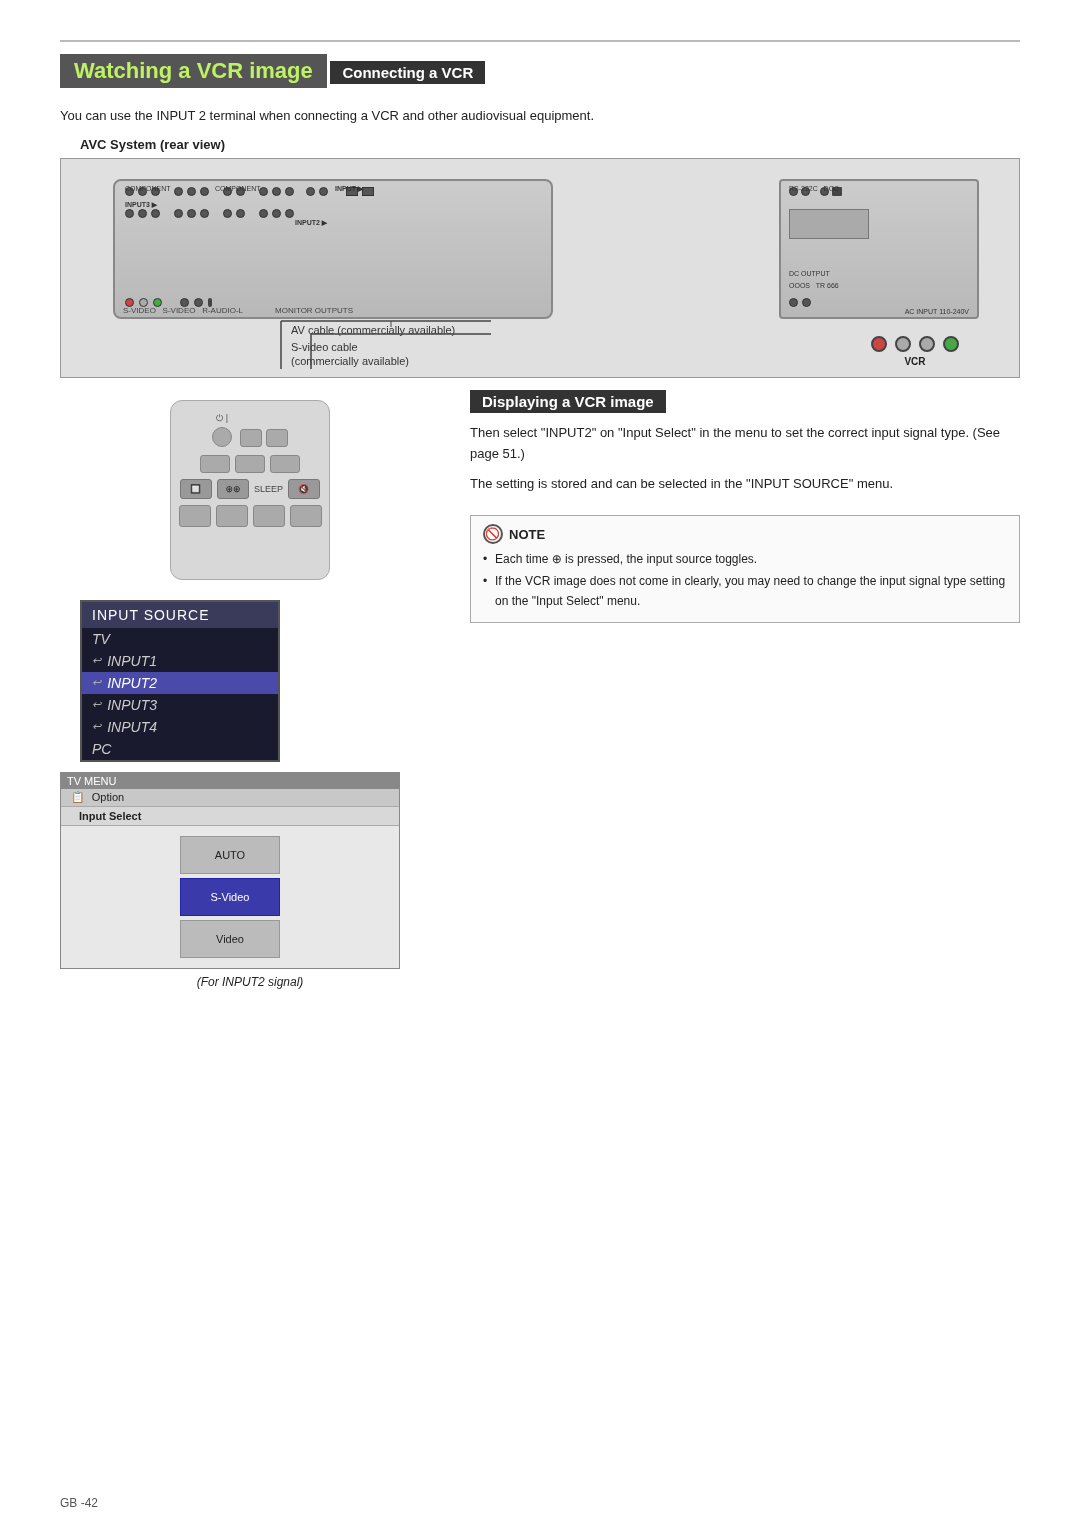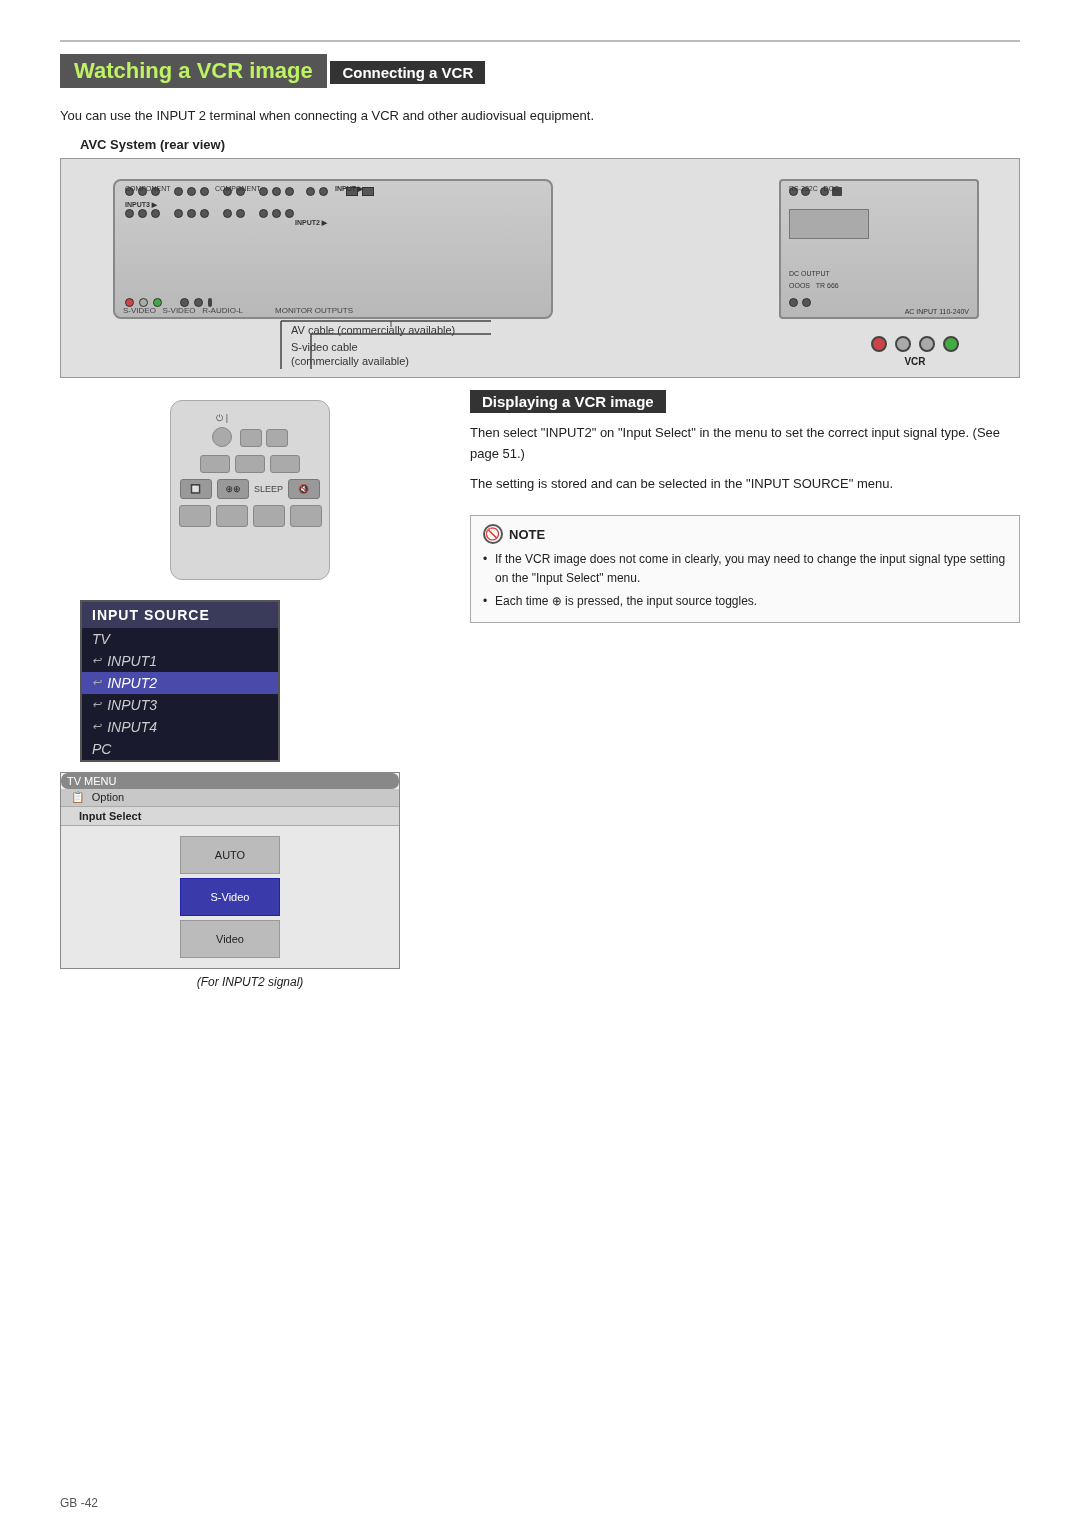--- a/index.html
+++ b/index.html
@@ -117,21 +117,21 @@
     .input-source-menu {
       width: 200px;
       border: 2px solid #555;
       background: #1a1a2e;
       color: #fff;
       margin: 10px 0 10px 20px;
     }
     .input-source-header {
       background: #3a3a5a;
       font-size: 14px;
-      font-weight: bold;
+      font-weight: normal;
       padding: 5px 10px;
       letter-spacing: 1px;
       color: #fff;
     }
     .input-source-item {
       padding: 3px 10px;
       font-size: 14px;
       color: #ccc;
       display: flex;
       align-items: center;
@@ -151,21 +151,20 @@
       width: 340px;
       border: 1px solid #888;
       background: #f0f0f0;
       margin-top: 10px;
     }
     .tv-menu-header {
       background: #888;
       color: #fff;
       font-size: 11px;
       padding: 2px 6px;
-      border-radius: 7px;
     }
     .tv-menu-option {
       background: #c8c8c8;
       font-size: 11px;
       padding: 2px 10px;
       border-bottom: 1px solid #aaa;
     }
     .tv-menu-section {
       background: #d8d8d8;
       font-size: 11px;
@@ -529,21 +528,21 @@
 
       <p class="body-text">Then select "INPUT2" on "Input Select" in the menu to set the correct input signal type. (See page 51.)</p>
       <p class="body-text">The setting is stored and can be selected in the "INPUT SOURCE" menu.</p>
 
       
       <div class="note-box">
         <div class="note-header">
           <div class="note-icon">🚫</div>
           <span>NOTE</span>
         </div>
+        <div class="note-item">Each time ⊕ is pressed, the input source toggles.</div>
         <div class="note-item">If the VCR image does not come in clearly, you may need to change the input signal type setting on the "Input Select" menu.</div>
-        <div class="note-item">Each time ⊕ is pressed, the input source toggles.</div>
       </div>
     </div>
   </div>
 
   
   <div class="page-num">GB -42</div>
 </div>
 
 </body></html>

